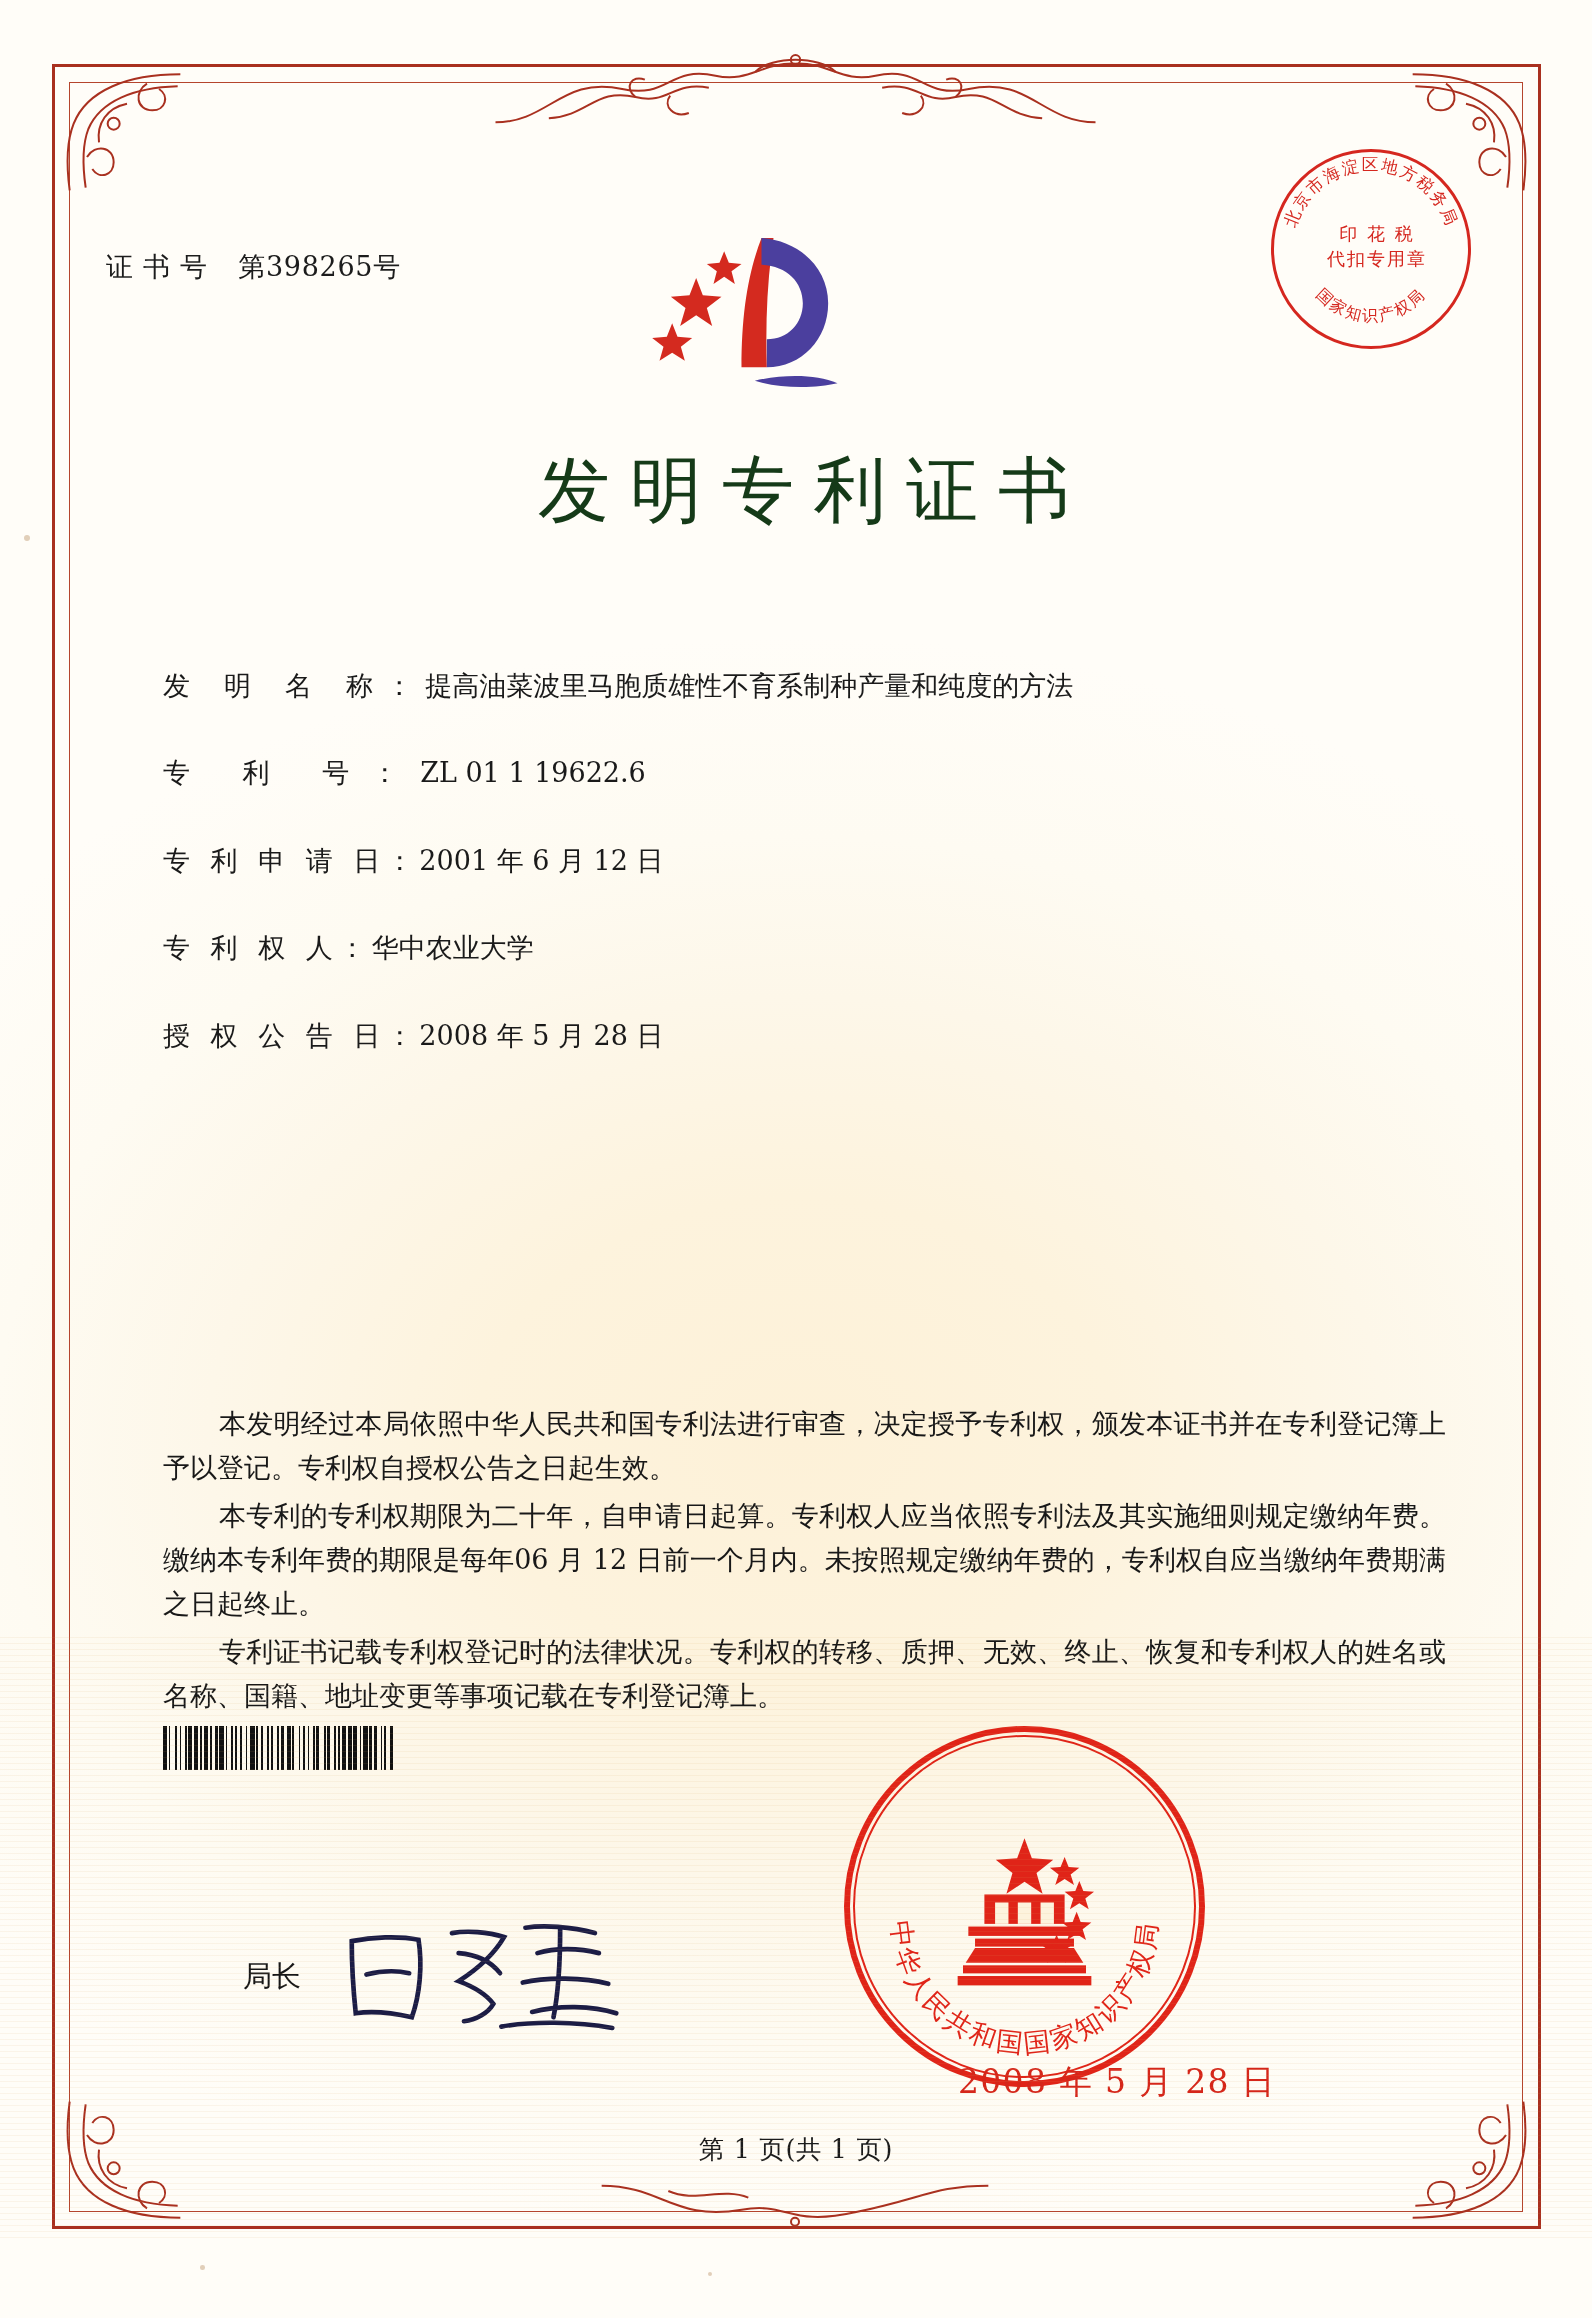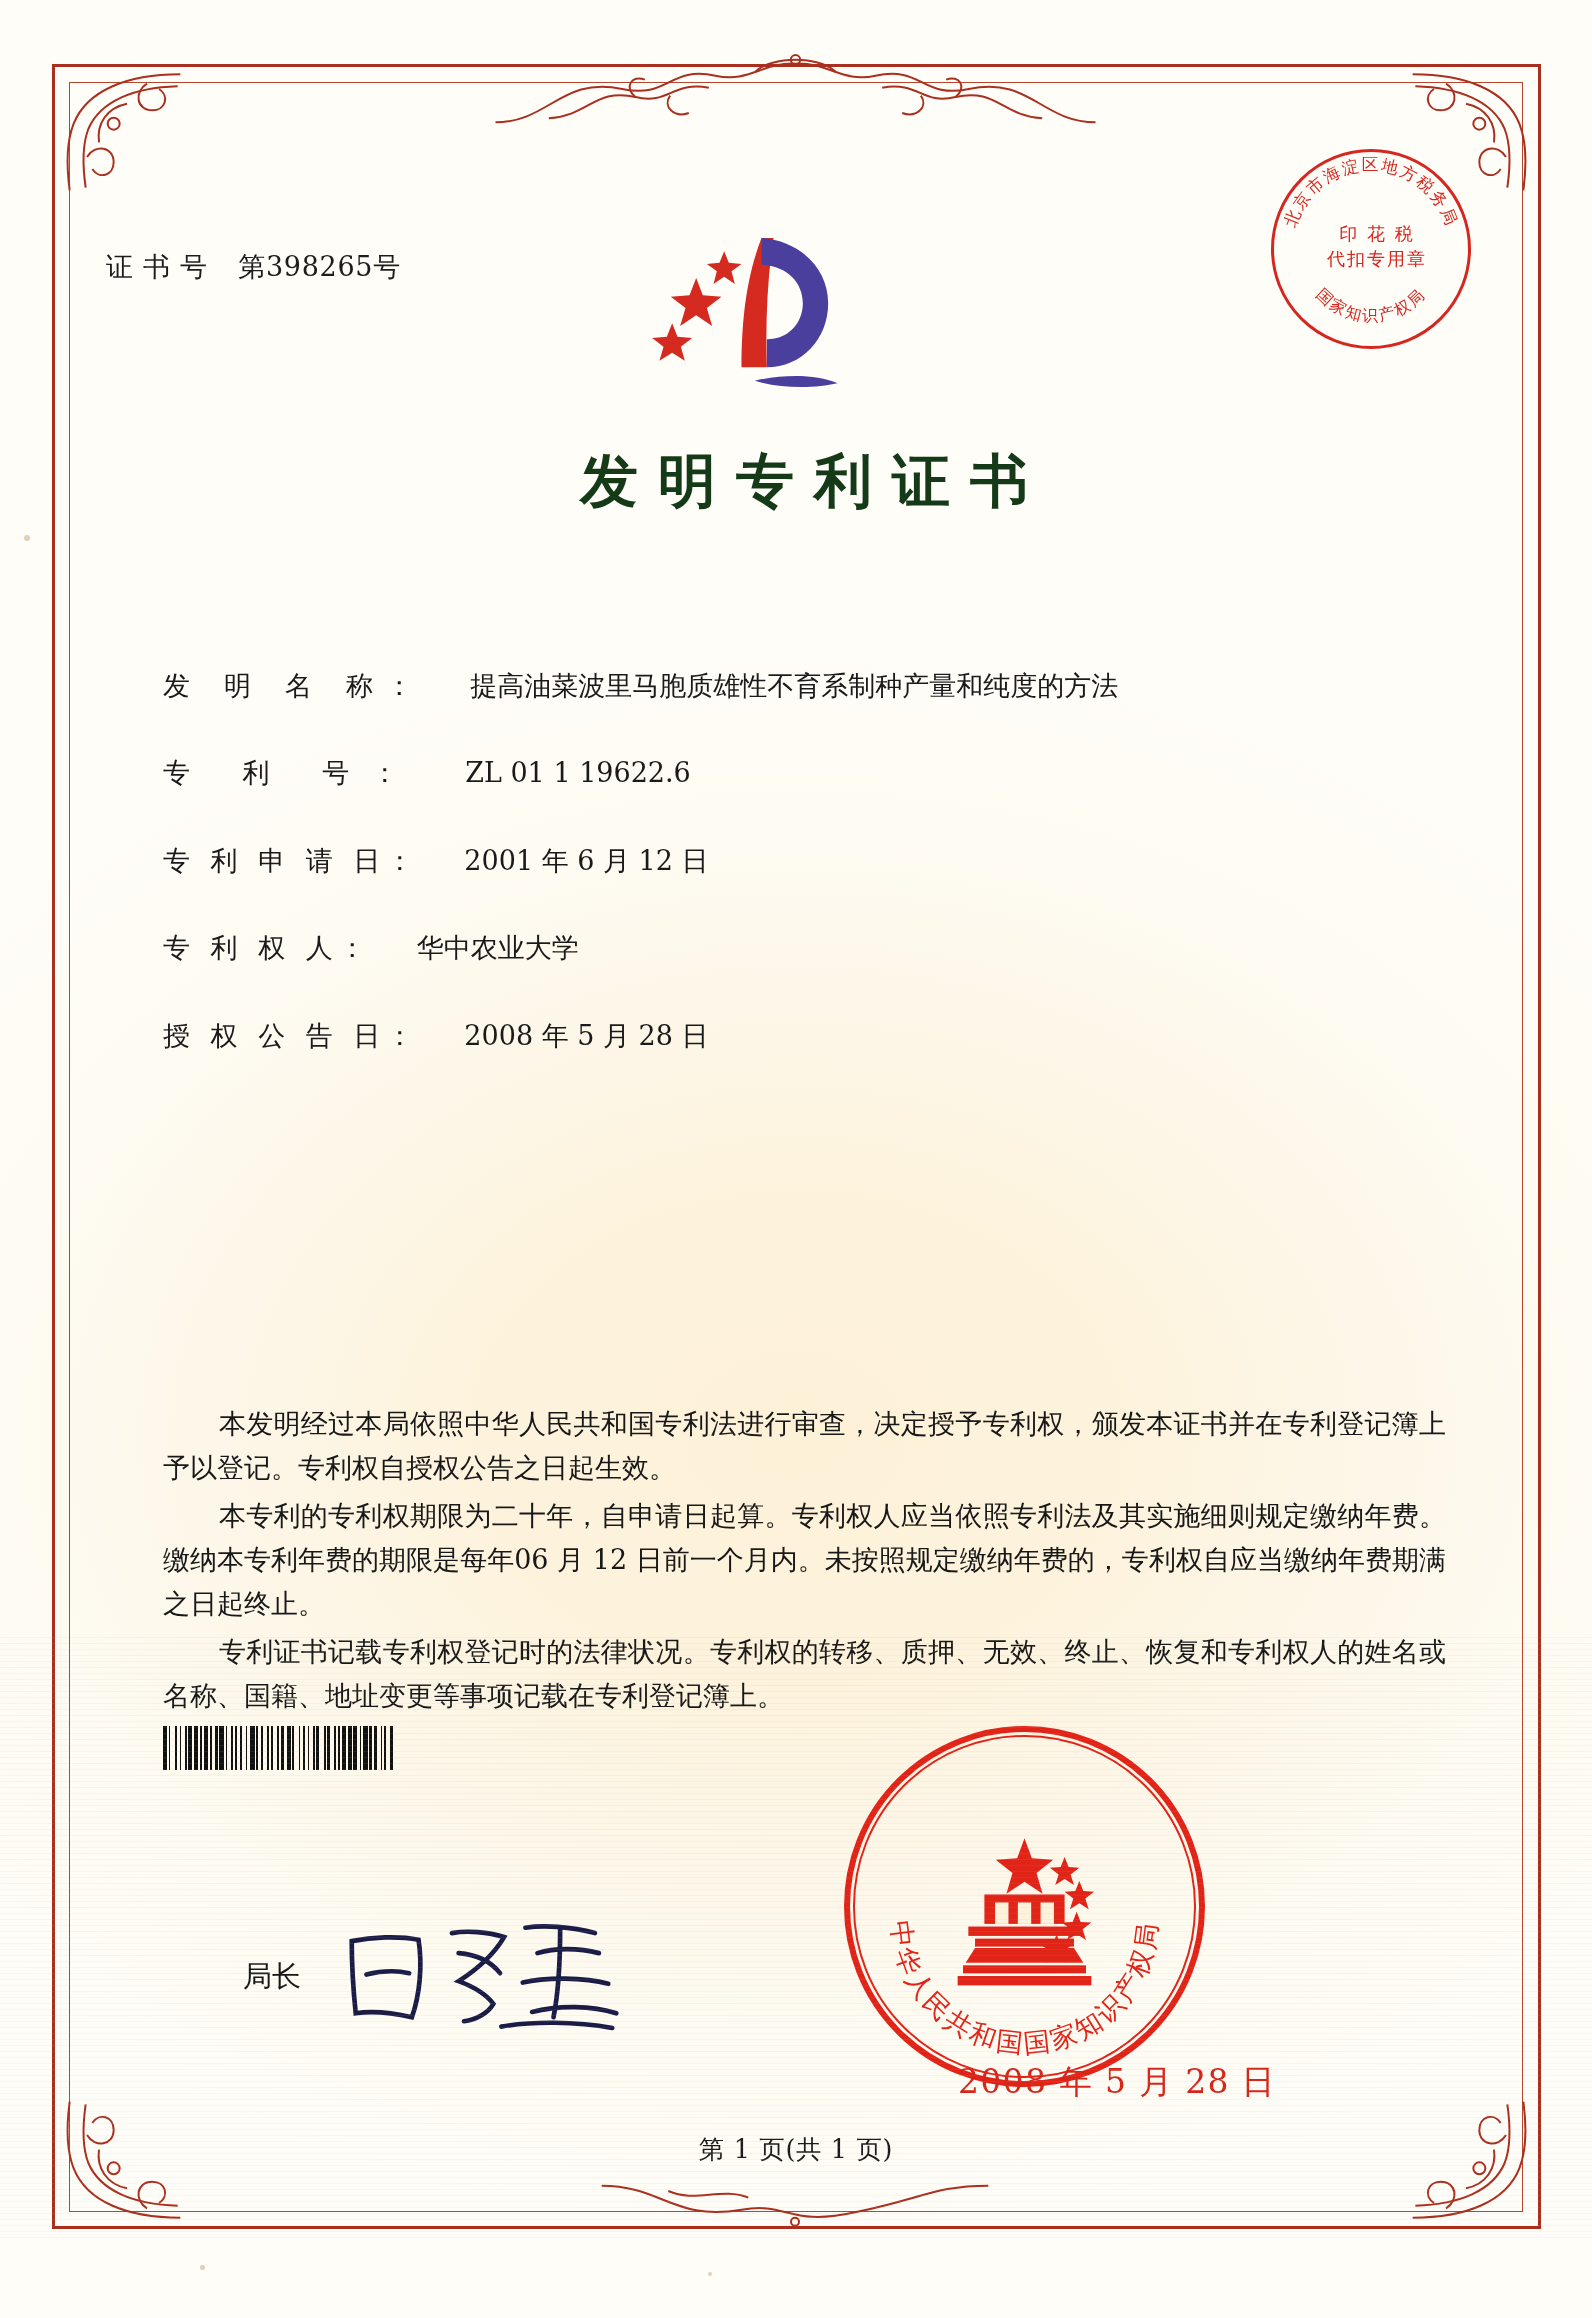--- a/index.html
+++ b/index.html
@@ -136,43 +136,42 @@
     line-height: 25.4px;
     letter-spacing: 2px;
     font-family: "DejaVu Serif", serif;
   }
 
   .title {
     position: absolute;
     left: 0; right: 0;
     top: 361px;
     text-align: center;
-    font-size: 58px;
+    font-size: 72px;
     letter-spacing: 20px;
     text-indent: 20px;
     color: #153a18;
-    font-weight: bold;
+    font-weight: normal;
     font-family: "DejaVu Serif", "Liberation Serif", serif;
     margin-left: 16px;
   }
 
   .fields {
     position: absolute;
     left: 94px;
     top: 588px;
     width: 1310px;
   }
   .field-row {
     display: flex;
     align-items: flex-start;
     margin-bottom: 55px;
     font-size: 27px;
     color: #1a1a1a;
     line-height: 1.2;
-    gap: 45px;
   }
   .field-label {
     white-space: nowrap;
   }
   .field-value {
     white-space: nowrap;
   }
   .lbl-sp4 { letter-spacing: 12.7px; }
   .lbl-sp3 { letter-spacing: 22px; }
   .lbl-sp1 { letter-spacing: 6px; }

